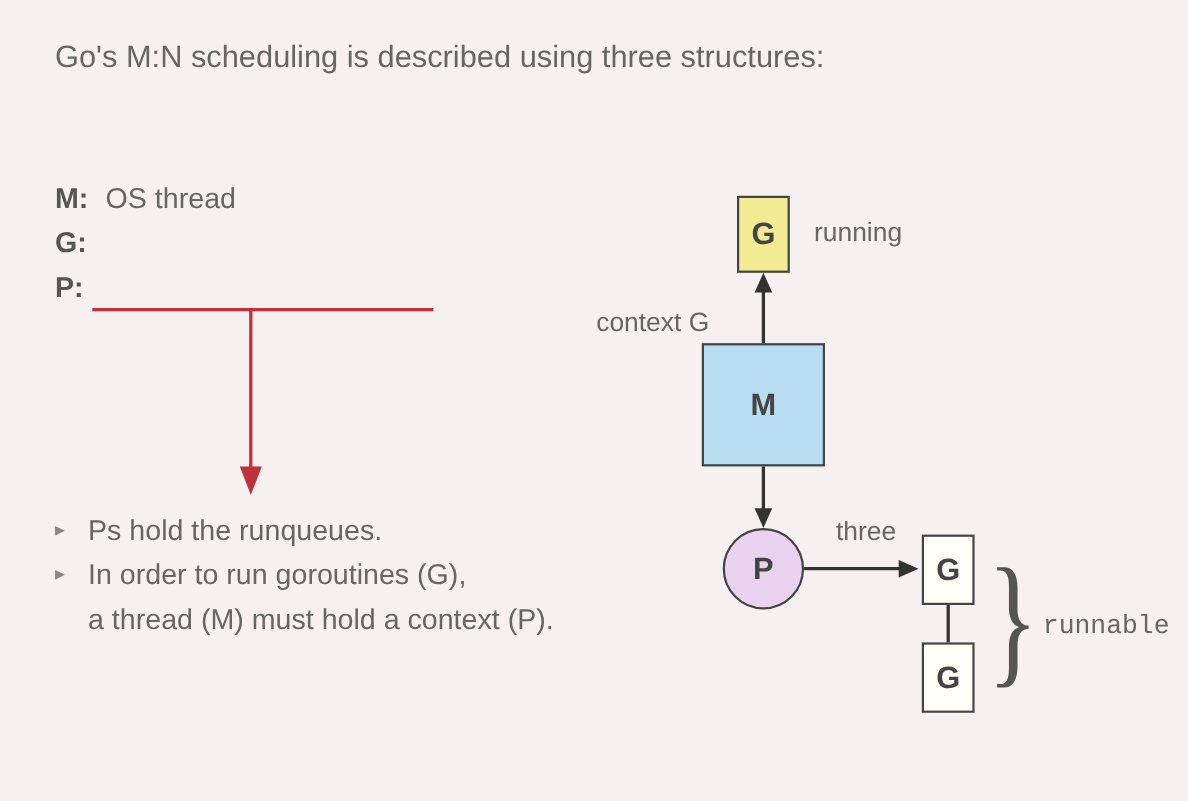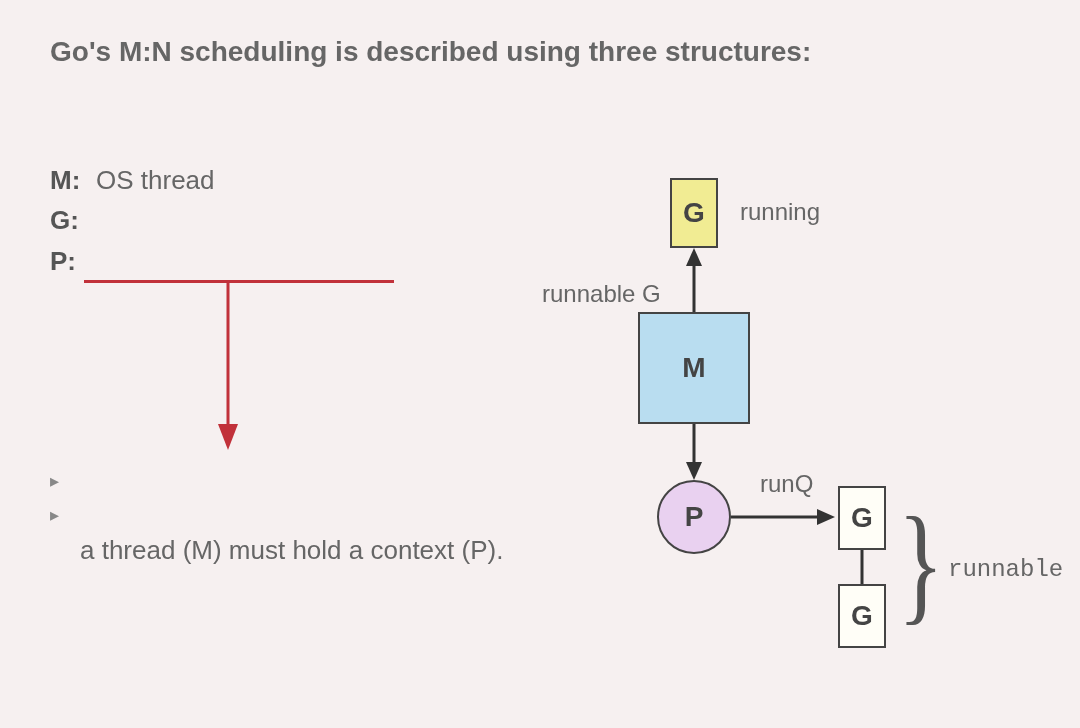--- a/index.html
+++ b/index.html
@@ -10,21 +10,21 @@
     font-family: "Helvetica Neue", Helvetica, Arial, sans-serif;
     color: #555;
     position: relative;
     overflow: hidden;
   }
   .title {
     position: absolute;
     left: 50px;
     top: 36px;
     font-size: 28px;
-    font-weight: 700;
+    font-weight: 400;
     color: #666;
   }
   .definitions {
     position: absolute;
     left: 50px;
     top: 160px;
     font-size: 26px;
     line-height: 1.55;
     color: #666;
   }
@@ -137,52 +137,54 @@
 <div class="underline"></div>
 
 <svg class="red-arrow" width="40" height="170">
   <line x1="10" y1="0" x2="10" y2="145" stroke="#c1313a" stroke-width="3"></line>
   <polygon points="10,168 0,142 20,142" fill="#c1313a"></polygon>
 </svg>
 
 <div class="bullets">
   <div class="brow">
     <div class="tri">▸</div>
+    <div>Ps hold the runqueues.</div>
   </div>
   <div class="brow">
     <div class="tri">▸</div>
+    <div>In order to run goroutines (G),</div>
   </div>
   <div class="continuation">a thread (M) must hold a context (P).</div>
 </div>
 
 <div class="box g-box" style="left:670px; top:178px;">
   <span>G</span>
 </div>
 <div class="dlabel" style="left:740px; top:198px;">running</div>
-<div class="dlabel" style="left:542px; top:280px;">runnable G</div>
+<div class="dlabel" style="left:542px; top:280px;">context G</div>
 
 <svg class="arrow" style="left:684px; top:248px;" width="30" height="70">
   <line x1="10" y1="66" x2="10" y2="14" stroke="#333" stroke-width="3"></line>
   <polygon points="10,0 2,18 18,18" fill="#333"></polygon>
 </svg>
 
 <div class="box m-box" style="left:638px; top:312px;">
   <span>M</span>
 </div>
 
 <svg class="arrow" style="left:684px; top:424px;" width="30" height="60">
   <line x1="10" y1="0" x2="10" y2="40" stroke="#333" stroke-width="3"></line>
   <polygon points="10,56 2,38 18,38" fill="#333"></polygon>
 </svg>
 
 <div class="p-circle" style="left:657px; top:480px;">
   <span>P</span>
 </div>
 
-<div class="dlabel" style="left:760px; top:470px;">runQ</div>
+<div class="dlabel" style="left:760px; top:470px;">three</div>
 
 <svg class="arrow" style="left:731px; top:507px;" width="110" height="30">
   <line x1="0" y1="10" x2="88" y2="10" stroke="#333" stroke-width="3"></line>
   <polygon points="104,10 86,2 86,18" fill="#333"></polygon>
 </svg>
 
 <div class="box g-white" style="left:838px; top:486px;">
   <span>G</span>
 </div>
 

